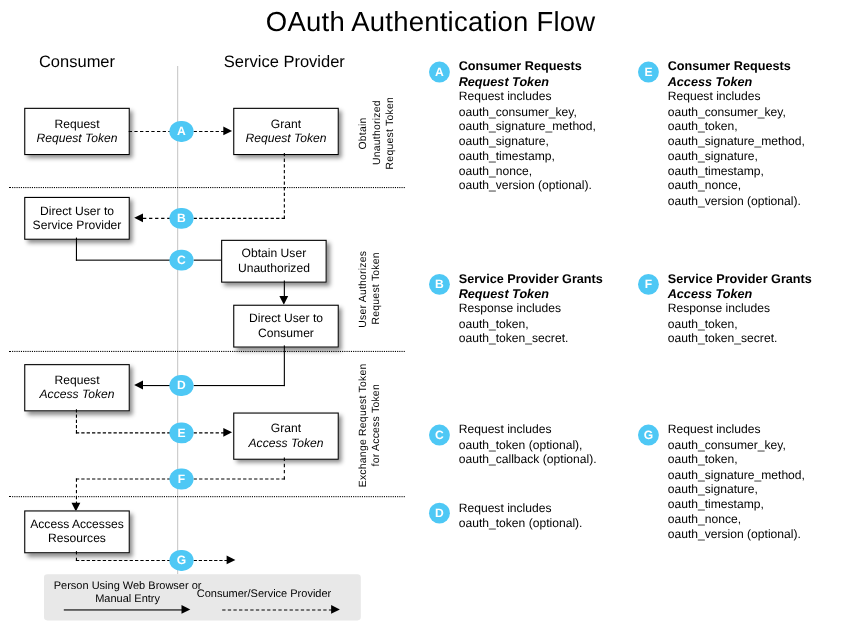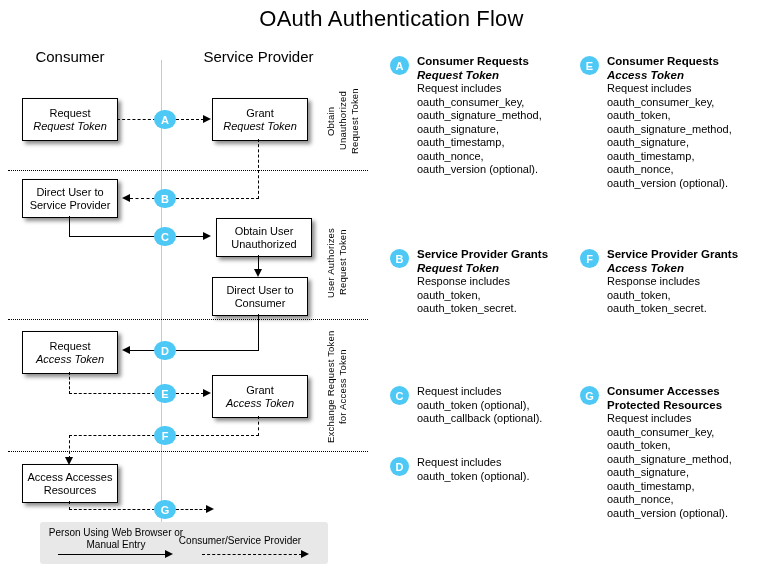--- a/index.html
+++ b/index.html
@@ -6,21 +6,21 @@
   body{
     width:783px;height:576px;position:relative;overflow:hidden;
     font-family:"Liberation Sans","DejaVu Sans",sans-serif;
     color:#000;
   }
   .abs{position:absolute;}
 
   
   #page-title{
     left:0;top:6px;width:783px;text-align:center;
-    font-size:22px;font-weight:400;letter-spacing:.2px;
+    font-size:25px;font-weight:400;letter-spacing:.2px;
   }
 
   
   .col-head{font-size:15px;font-weight:400;text-align:center;}
   #head-consumer{left:10px;top:48px;width:120px;}
   #head-sp{left:186px;top:48px;width:145px;}
 
   
   #center-divider{left:161px;top:60px;width:1px;height:462px;background:#c9c9c9;}
 
@@ -138,21 +138,21 @@
   <span>Direct User to</span>
   <span>Service Provider</span>
 </div>
 
 <div class="abs vline-solid" style="left:69px;top:216px;height:21px;"></div>
 <div class="abs hline-solid" style="left:69px;top:236px;width:86px;"></div>
 <div class="abs hline-solid" style="left:176px;top:236px;width:28px;"></div>
 <div class="abs arrow-r" style="left:203px;top:232px;"></div>
 <div class="abs badge" style="left:154px;top:227px;">C</div>
 
-<div class="abs fbox" style="left:216px;top:218px;width:94px;height:37px;">
+<div class="abs fbox" style="left:201px;top:218px;width:94px;height:37px;">
   <span>Obtain User</span>
   <span>Unauthorized</span>
 </div>
 
 <div class="abs vline-solid" style="left:258px;top:255px;height:16px;"></div>
 <div class="abs arrow-d" style="left:254px;top:269px;"></div>
 
 <div class="abs fbox" style="left:212px;top:277px;width:94px;height:37px;">
   <span>Direct User to</span>
   <span>Consumer</span>
@@ -270,23 +270,20 @@
       <span>Service Provider Grants</span><br>
       <i>Access Token</i>
     </div>
     <div class="sbody">Response includes
 oauth_token,
 oauth_token_secret.</div>
   </div>
 
   <div class="sec" style="left:190px;top:330px;width:190px;">
     <div class="cbadge">G</div>
-    <div class="shead">
-      <span>Consumer Accesses Protected Resources</span>
-    </div>
     <div class="sbody">Request includes
 oauth_consumer_key,
 oauth_token,
 oauth_signature_method,
 oauth_signature,
 oauth_timestamp,
 oauth_nonce,
 oauth_version (optional).</div>
   </div>
 

